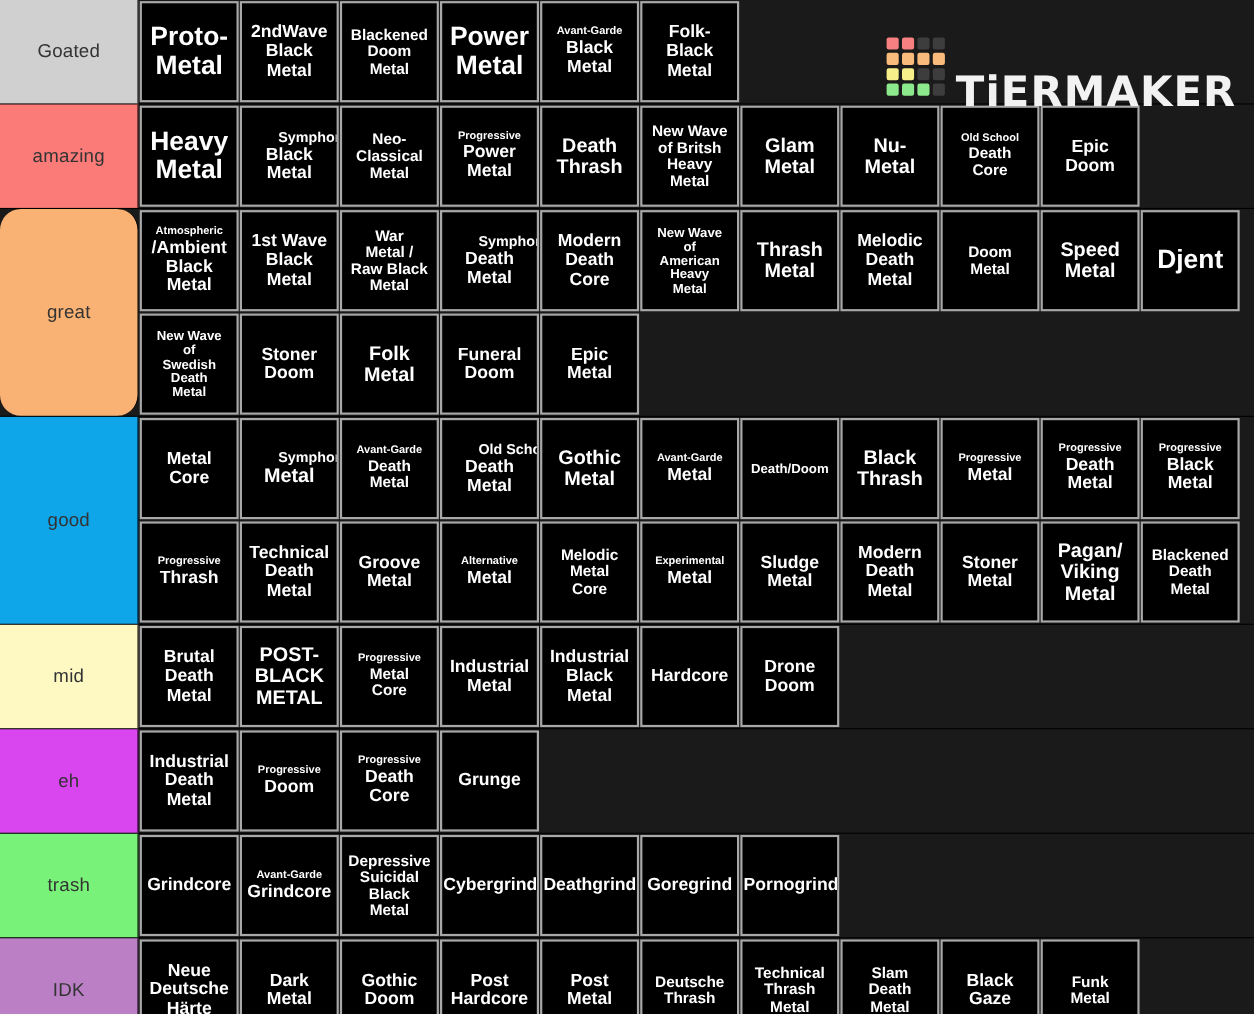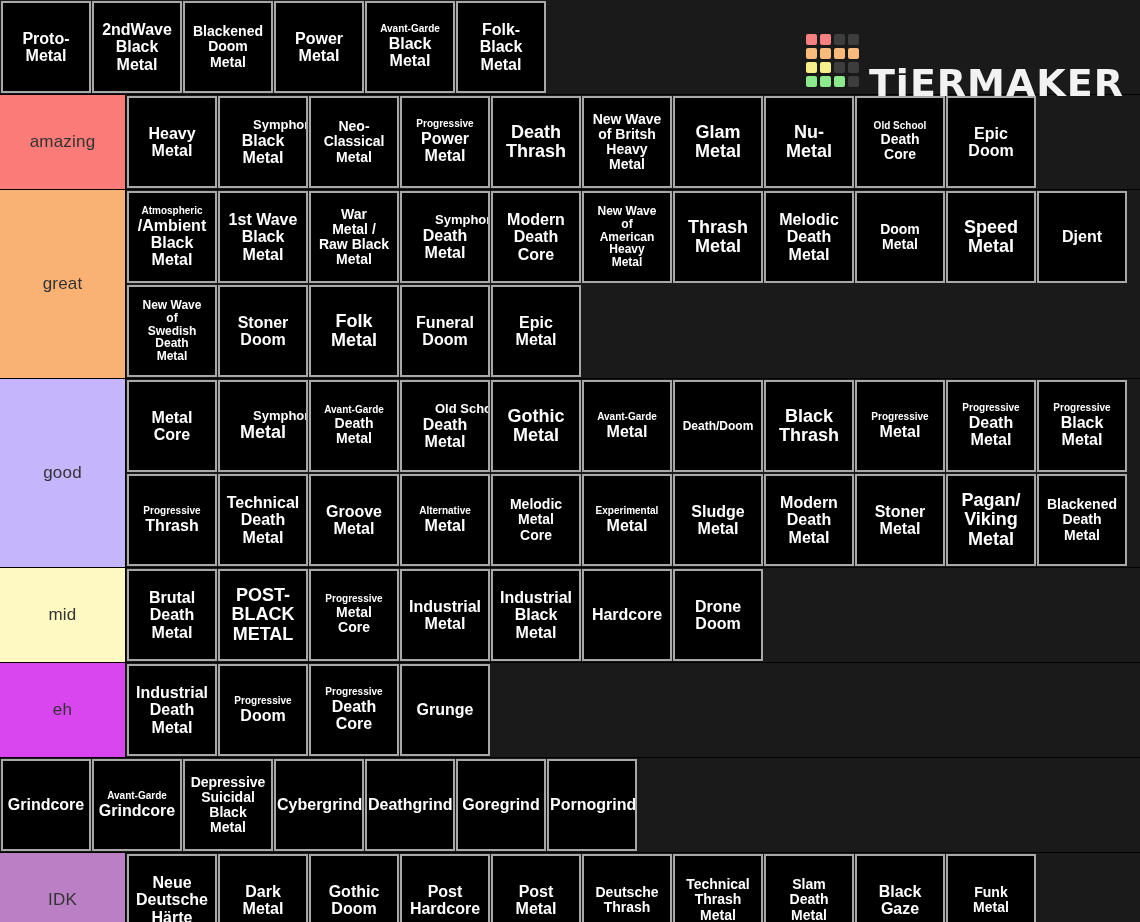--- a/index.html
+++ b/index.html
@@ -35,21 +35,21 @@
     text-align:center;
     color:#fff;
     font-weight:bold;
     overflow:hidden;
     padding:1px;
   }
   .tile .txt { display:block; width:100%; line-height:1.08; }
   .tile .txt span { display:block; white-space:nowrap; }
 
   
-  .s-xl span { font-size:16px; }
+  .s-xl span { font-size:24px; }
   .s-l  span { font-size:18px; }
   .s-m  span { font-size:16px; }
   .s-s  span { font-size:14px; }
   .s-xs span { font-size:12px; }
 
   
   .m-first-xs span:first-child { font-size:10px; }
   .m-first-xxs span:first-child { font-size:10px; }
   .m-first-s  span:first-child { font-size:13px;margin-left:32px; }
 
@@ -63,20 +63,21 @@
   }
   .logo-grid { display:grid; grid-template-columns:repeat(4,11px); grid-template-rows:repeat(4,11px); gap:3px; }
   .logo-grid i { display:block; border-radius:2px; }
   .logo-text { color:#f2f2f2; font-size:38px; font-weight:bold; letter-spacing:1px; font-family:"DejaVu Sans", sans-serif;margin-top:45px; }
 </style>
 </head>
 <body>
 
 <div id="board">
     <div class="tier-row">
+      <div class="tier-label" style="background: rgb(208, 208, 208);">Goated</div>
       <div class="tier-body">
         <div class="tile-line">
           <div class="tile">
             <div class="txt s-xl">
               <span>Proto-</span>
               <span>Metal</span>
             </div>
           </div>
           <div class="tile">
             <div class="txt s-m">
@@ -182,21 +183,21 @@
           <div class="tile">
             <div class="txt s-m">
               <span>Epic</span>
               <span>Doom</span>
             </div>
           </div>
         </div>
       </div>
     </div>
     <div class="tier-row">
-      <div class="tier-label" style="background: rgb(249, 178, 115);">great</div>
+      <div class="tier-label" style="background: rgb(249, 178, 115); border-radius: 19px;">great</div>
       <div class="tier-body">
         <div class="tile-line">
           <div class="tile">
             <div class="txt s-m m-first-xxs">
               <span>Atmospheric</span>
               <span>/Ambient</span>
               <span>Black</span>
               <span>Metal</span>
             </div>
           </div>
@@ -300,21 +301,21 @@
           <div class="tile">
             <div class="txt s-m">
               <span>Epic</span>
               <span>Metal</span>
             </div>
           </div>
         </div>
       </div>
     </div>
     <div class="tier-row">
-      <div class="tier-label" style="background: #c4b5fd;">good</div>
+      <div class="tier-label" style="background: #0ea5e9;">good</div>
       <div class="tier-body">
         <div class="tile-line">
           <div class="tile">
             <div class="txt s-m">
               <span>Metal</span>
               <span>Core</span>
             </div>
           </div>
           <div class="tile">
             <div class="txt s-l m-first-s">
@@ -533,20 +534,21 @@
           </div>
           <div class="tile">
             <div class="txt s-m">
               <span>Grunge</span>
             </div>
           </div>
         </div>
       </div>
     </div>
     <div class="tier-row">
+      <div class="tier-label" style="background: rgb(121, 242, 121);">trash</div>
       <div class="tier-body">
         <div class="tile-line">
           <div class="tile">
             <div class="txt s-m">
               <span>Grindcore</span>
             </div>
           </div>
           <div class="tile">
             <div class="txt s-m m-first-xs">
               <span>Avant-Garde</span>

